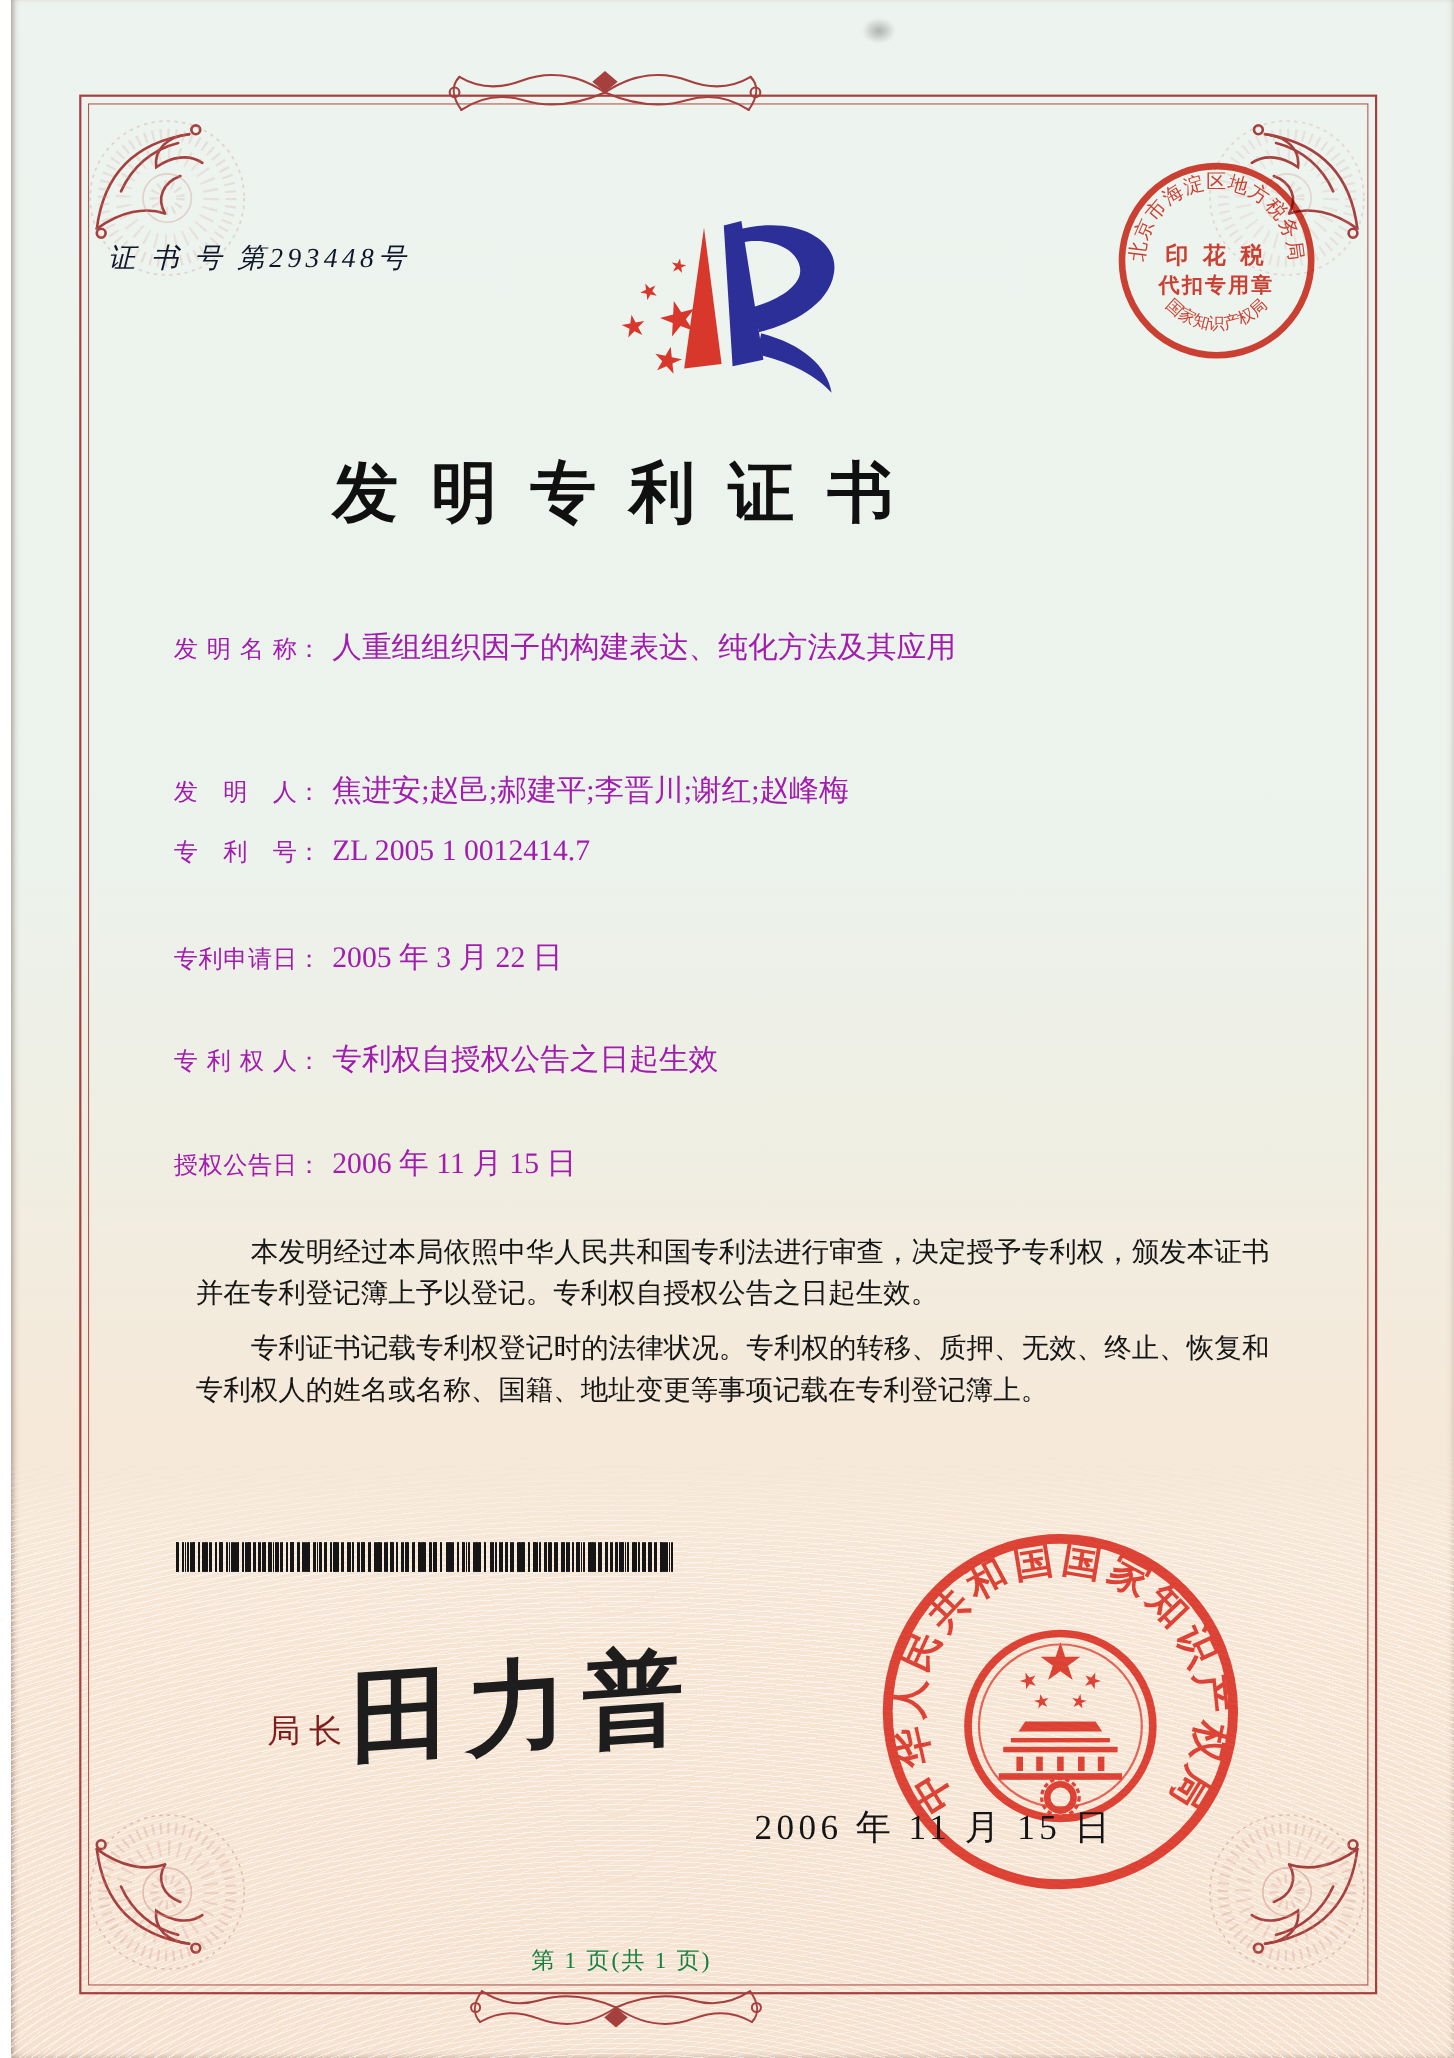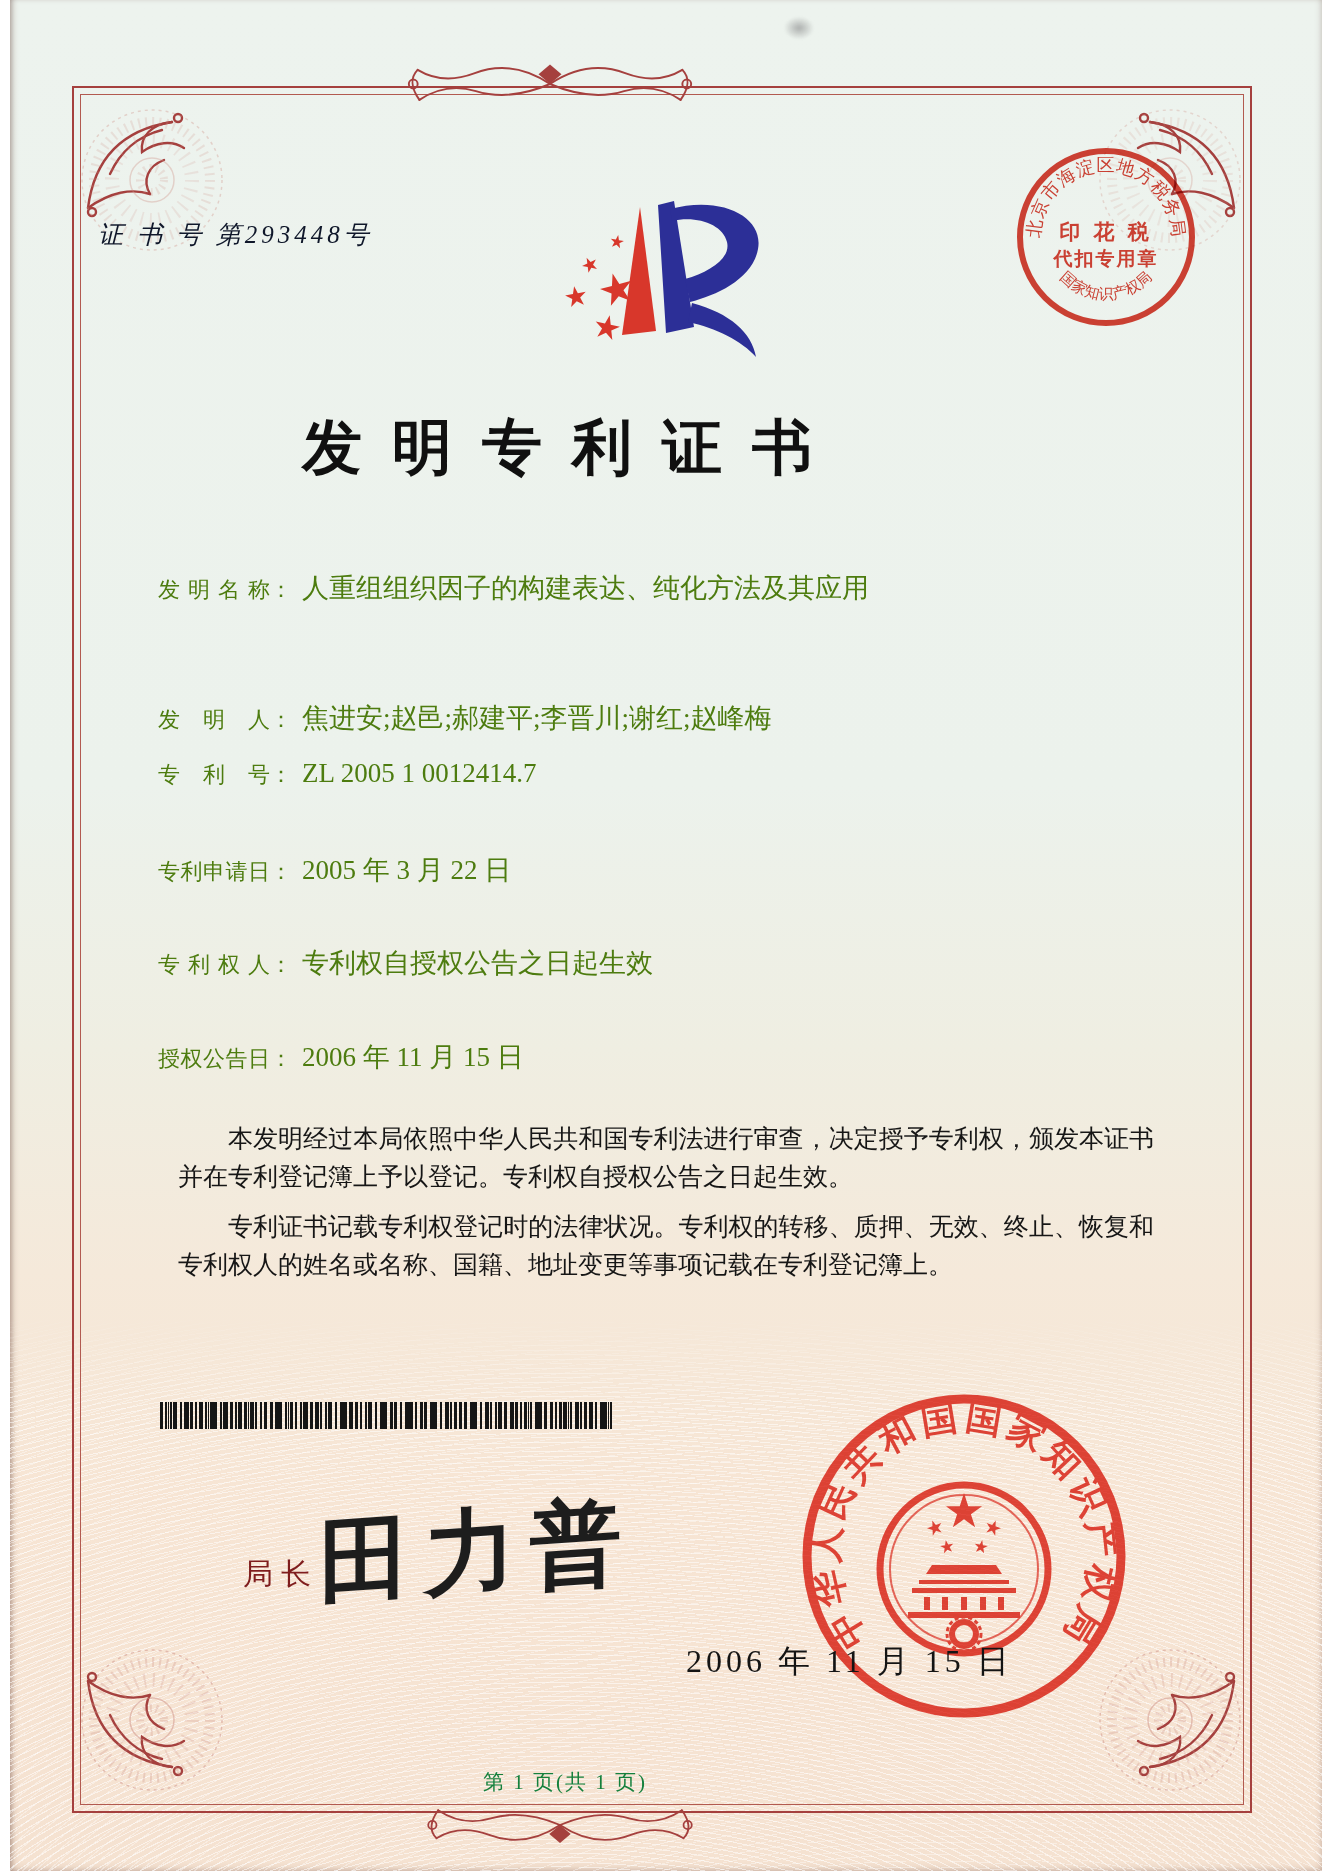--- a/index.html
+++ b/index.html
@@ -38,21 +38,21 @@
   .cert-no{
     position:absolute;left:98px;top:218px;
     font-size:25px;letter-spacing:4px;color:#0f172a;white-space:nowrap;font-style:italic;
   }
   .logo{position:absolute;left:540px;top:195px;}
   .tax-stamp{position:absolute;left:1014px;top:145px;mix-blend-mode:multiply;opacity:.95;}
   .title{
     position:absolute;left:302px;top:408px;white-space:nowrap;
     font-size:60px;font-weight:700;letter-spacing:30px;color:#101010;
   }
-  .field{position:absolute;left:158px;white-space:nowrap;color:#4d7c0f;}
+  .field{position:absolute;left:158px;white-space:nowrap;color:#a21caf;}
   .field .lbl{
     display:inline-block;width:112px;font-size:22px;
     text-align:justify;text-align-last:justify;vertical-align:baseline;
   }
   .field .colon{font-size:22px;}
   .field .val{font-size:27px;margin-left:10px;}
   .f1{top:570px}.f2{top:700px}.f3{top:758px}.f4{top:852px}.f5{top:945px}.f6{top:1039px}
   .body-text{
     position:absolute;left:166px;top:1108px;width:1000px;
     font-size:25px;line-height:38px;text-align:justify;color:#161616;

